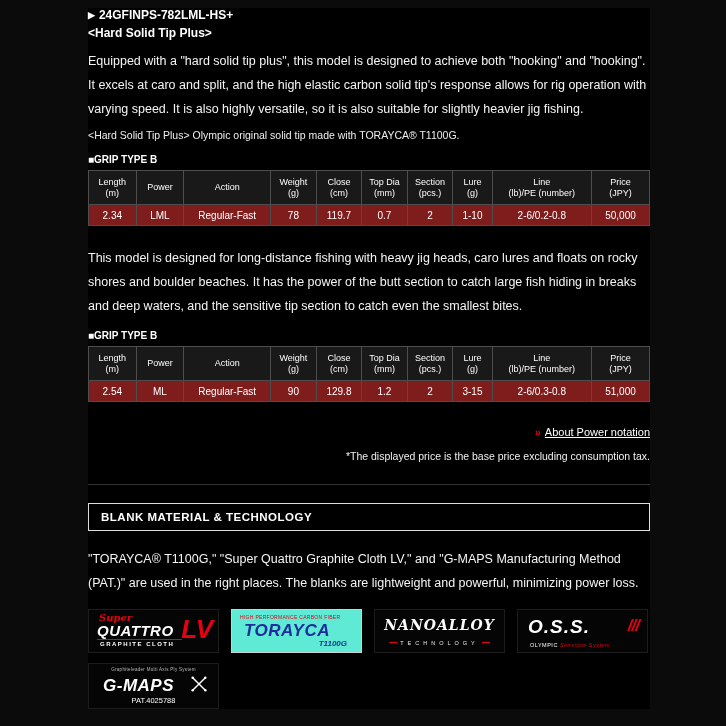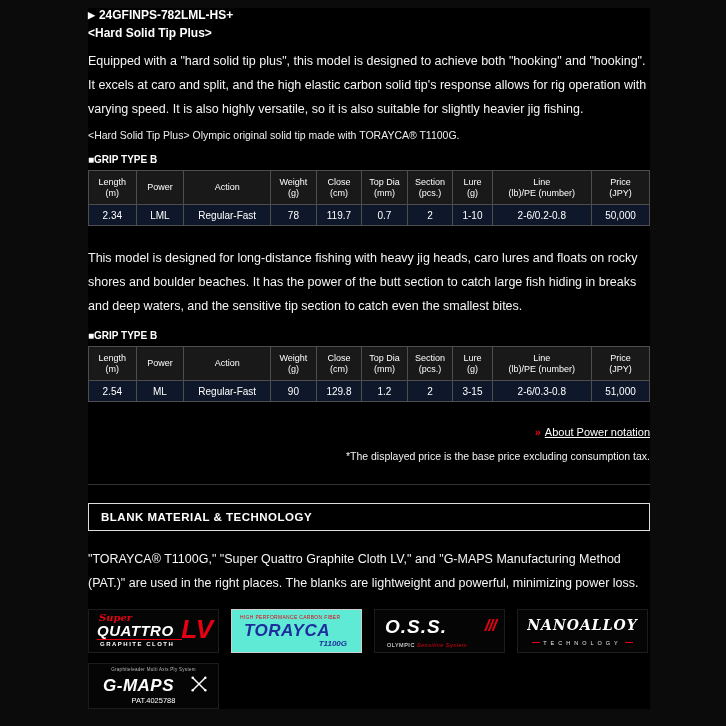--- a/index.html
+++ b/index.html
@@ -14,21 +14,21 @@
   .model-subtitle { font-size:12px; font-weight:bold; line-height:15px; margin-top:3px; }
   .desc { font-size:12.5px; line-height:24px; margin-top:8px; color:#f5f5f5; }
   .note { font-size:10.5px; line-height:13px; margin-top:8px; color:#eeeeee; }
   .grip { font-size:10px; font-weight:bold; margin-top:12px; }
   .model-2 { margin-top:20px; }
 
   
   .spec { width:100%; border-collapse:collapse; table-layout:fixed; margin-top:5px; }
   .spec th, .spec td { border:1px solid #4d4d4d; text-align:center; vertical-align:middle; }
   .spec th { background:#191919; font-size:9px; font-weight:normal; line-height:11px; white-space:pre-line; height:34px; color:#fdfdfd; }
-  .spec td { background:#0f172a; font-size:10px; height:21px; color:#ffffff; }
+  .spec td { background:#7f1d1d; font-size:10px; height:21px; color:#ffffff; }
   .spec th:nth-child(1){width:46px}.spec th:nth-child(2){width:46px}.spec th:nth-child(3){width:84px}
   .spec th:nth-child(4){width:44px}.spec th:nth-child(5){width:44px}.spec th:nth-child(6){width:44px}
   .spec th:nth-child(7){width:44px}.spec th:nth-child(8){width:38px}.spec th:nth-child(9){width:96px}
   .spec th:nth-child(10){width:56px}
 
   
   .link-row { margin-top:24px; text-align:right; font-size:11px; }
   .link-row a { color:#ffffff; text-decoration:underline; }
   .arrow { color:#e60012; font-weight:bold; text-decoration:none; display:inline-block; margin-right:4px; }
   .price-note { margin-top:12px; text-align:right; font-size:10.5px; color:#f0f0f0; }
@@ -183,28 +183,28 @@
         <span class="q-name">QUATTRO</span>
         <span class="q-line"></span>
         <span class="q-sub">GRAPHITE CLOTH</span>
         <span class="q-lv">LV</span>
       </div>
       <div class="logo torayca">
         <span class="t-top">HIGH PERFORMANCE CARBON FIBER</span>
         <span class="t-name">TORAYCA</span>
         <span class="t-model">T1100G</span>
       </div>
+      <div class="logo nanoalloy">
+        <span class="n-name">NANOALLOY</span>
+        <span class="n-sub">TECHNOLOGY</span>
+      </div>
       <div class="logo oss">
         <span class="o-name">O.S.S.</span>
         <span class="o-swoosh">///</span>
         <span class="o-sub"><span>OLYMPIC</span> <span class="red">Sensitive System</span></span>
-      </div>
-      <div class="logo nanoalloy">
-        <span class="n-name">NANOALLOY</span>
-        <span class="n-sub">TECHNOLOGY</span>
       </div>
     </div>
 
     <div class="logo-row gmaps-row">
       <div class="logo gmaps">
         <span class="g-top">Graphiteleader Multi Axis Ply System</span>
         <span class="g-name">G-MAPS</span>
         <svg class="g-icon" width="18" height="18" viewBox="0 0 20 20">
           <line x1="3" y1="3" x2="17" y2="17" stroke="#ffffff" stroke-width="1.6"></line>
           <line x1="17" y1="3" x2="3" y2="17" stroke="#ffffff" stroke-width="1.6"></line>

